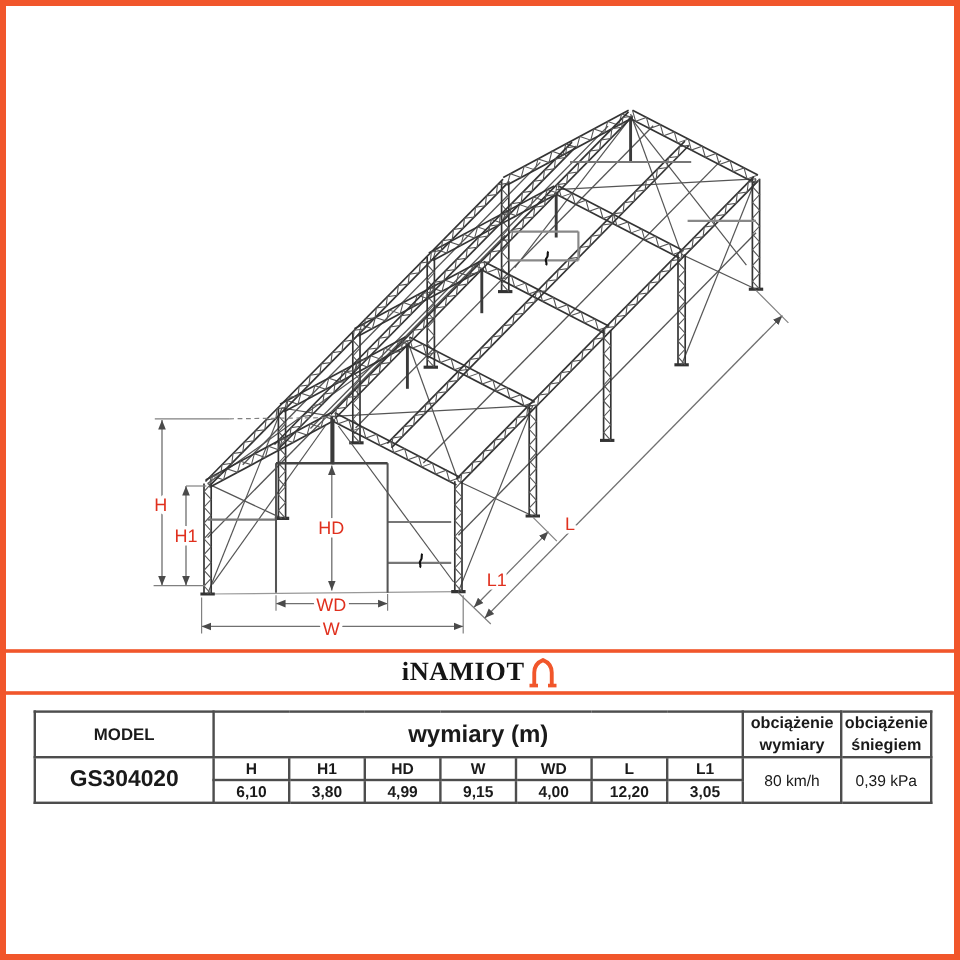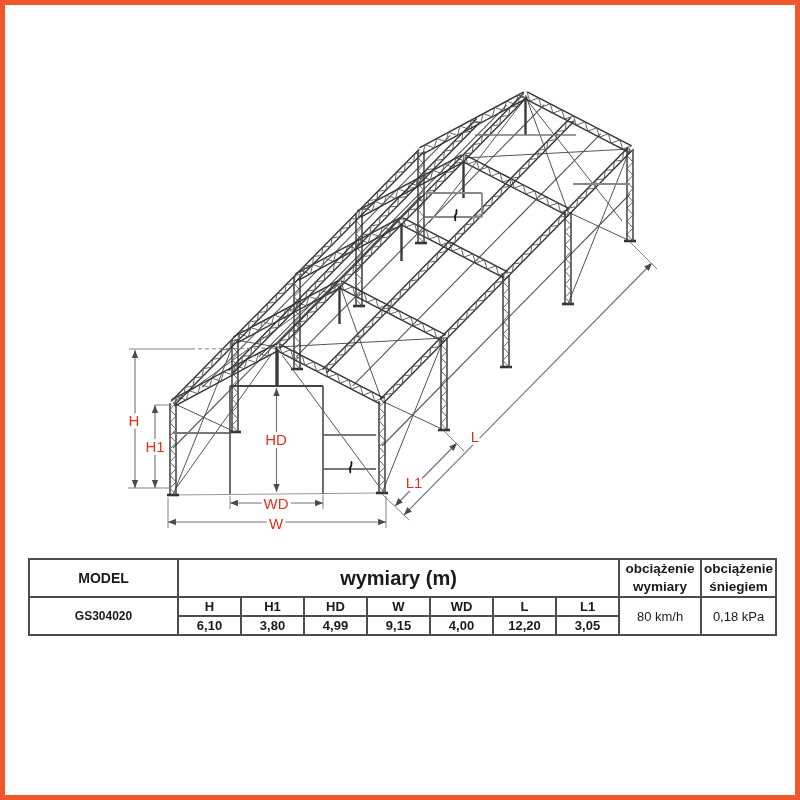--- a/index.html
+++ b/index.html
@@ -9,32 +9,32 @@
   svg.iso{position:absolute;left:0;top:0;}
   .dimlabel{fill:#e0301e;font-size:15px;font-family:"Liberation Sans",sans-serif;
             paint-order:stroke;stroke:#ffffff;stroke-width:6px;stroke-linejoin:round;}
   
   .brandbar{position:absolute;left:0;top:536px;width:790px;height:32px;
             border-top:3px solid #f1562b;border-bottom:3px solid #f1562b;
             display:flex;align-items:center;justify-content:center;gap:3px;}
   .brandname{font-family:"Liberation Serif",serif;font-weight:bold;font-size:22px;
              color:#151515;letter-spacing:0.5px;line-height:1;}
   
-  .tablewrap{position:absolute;left:23px;top:553px;}
+  .tablewrap{position:absolute;left:23px;top:587px;}
   table.spec{border-collapse:collapse;table-layout:fixed;width:747px;
              font-family:"Liberation Sans",sans-serif;color:#1a1a1a;}
   table.spec th,table.spec td{border:2px solid #4d4d4d;text-align:center;
              vertical-align:middle;padding:0;overflow:hidden;}
   .r-head{height:38px;}
   .r-sub{height:19px;}
   .r-val{height:19px;}
   .h-model{font-size:14px;font-weight:bold;}
   .h-wym{font-size:20px;font-weight:bold;}
   .h-load{font-size:13.5px;font-weight:bold;line-height:1.35;}
-  .c-model{font-size:12px;font-weight:bold;}
+  .c-model{font-size:19px;font-weight:bold;}
   .c-dimkey{font-size:13px;font-weight:bold;}
   .c-dimval{font-size:13px;font-weight:bold;}
   .c-load{font-size:13px;font-weight:normal;}
 </style>
 </head>
 <body>
 
 <div class="page">
 
   <svg class="iso" width="800" height="536" viewBox="0 0 800 536">
@@ -194,20 +194,27 @@
       <text class="dimlabel" x="129" y="421" text-anchor="middle">H</text>
       <text class="dimlabel" x="150" y="447" text-anchor="middle">H1</text>
       <text class="dimlabel" x="271" y="440" text-anchor="middle">HD</text>
       <text class="dimlabel" x="271" y="504" text-anchor="middle">WD</text>
       <text class="dimlabel" x="271" y="524" text-anchor="middle">W</text>
       <text class="dimlabel" x="409" y="483" text-anchor="middle">L1</text>
       <text class="dimlabel" x="470" y="437" text-anchor="middle">L</text>
     </g>
   </svg>
 
+  <div class="brandbar">
+    <span class="brandname">iNAMIOT</span>
+    <svg width="25" height="25" viewBox="0 0 24 24">
+      <path d="M5,22.5 L5,12 C5,7 8,3.6 12,2 C16,3.6 19,7 19,12 L19,22.5" fill="none" stroke="#f1562b" stroke-width="3.1"></path>
+      <path d="M1.2,22.5 L8,22.5 M16,22.5 L22.8,22.5" fill="none" stroke="#f1562b" stroke-width="3.1"></path>
+    </svg>
+  </div>
 
   <div class="tablewrap">
     <table class="spec">
       <colgroup>
         <col style="width:149px">
         <col style="width:63px">
           <col style="width:63px">
           <col style="width:63px">
         <col style="width:63px">
           <col style="width:63px">
@@ -226,21 +233,21 @@
       <tr class="r-sub">
         <td class="c-model" rowspan="2">GS304020</td>
         <td class="c-dimkey">H</td>
         <td class="c-dimkey">H1</td>
         <td class="c-dimkey">HD</td>
         <td class="c-dimkey">W</td>
         <td class="c-dimkey">WD</td>
         <td class="c-dimkey">L</td>
         <td class="c-dimkey">L1</td>
         <td class="c-load" rowspan="2">80 km/h</td>
-        <td class="c-load" rowspan="2">0,18 kPa</td>
+        <td class="c-load" rowspan="2">0,39 kPa</td>
       </tr>
       <tr class="r-val">
         <td class="c-dimval">6,10</td>
         <td class="c-dimval">3,80</td>
         <td class="c-dimval">4,99</td>
         <td class="c-dimval">9,15</td>
         <td class="c-dimval">4,00</td>
         <td class="c-dimval">12,20</td>
         <td class="c-dimval">3,05</td>
       </tr>

